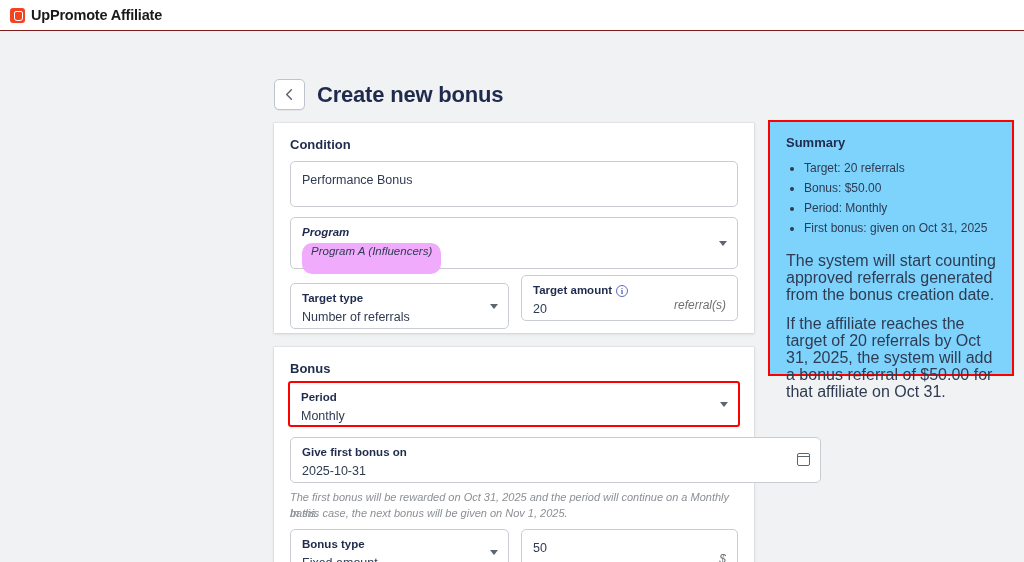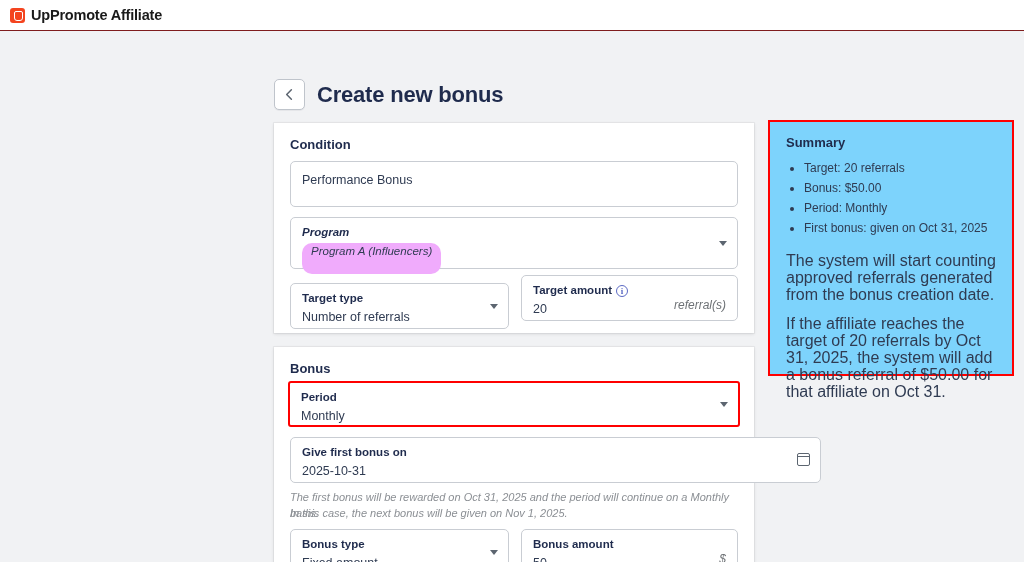--- a/index.html
+++ b/index.html
@@ -292,21 +292,20 @@
     <div class="helper-text" style="left:16px; top:142px;">The first bonus will be rewarded on Oct 31, 2025 and the period will continue on a Monthly basis.</div>
     <div class="helper-text" style="left:16px; top:158px;">In this case, the next bonus will be given on Nov 1, 2025.</div>
 
     <div class="field" style="left:16px; top:182px; width:219px; height:46px;">
       <div class="field-label">Bonus type</div>
       <div class="field-value">Fixed amount</div>
       <span class="caret"></span>
     </div>
 
     <div class="field" style="left:247px; top:182px; width:217px; height:46px;">
-      <div class="field-label">Bonus amount</div>
       <div class="field-value">50</div>
       <span class="suffix">$</span>
     </div>
   </div>
 
   <div id="summary-card">
     <div class="summary-title">Summary</div>
     <ul class="summary-list">
       <li>Target: 20 referrals</li>
       <li>Bonus: $50.00</li>

